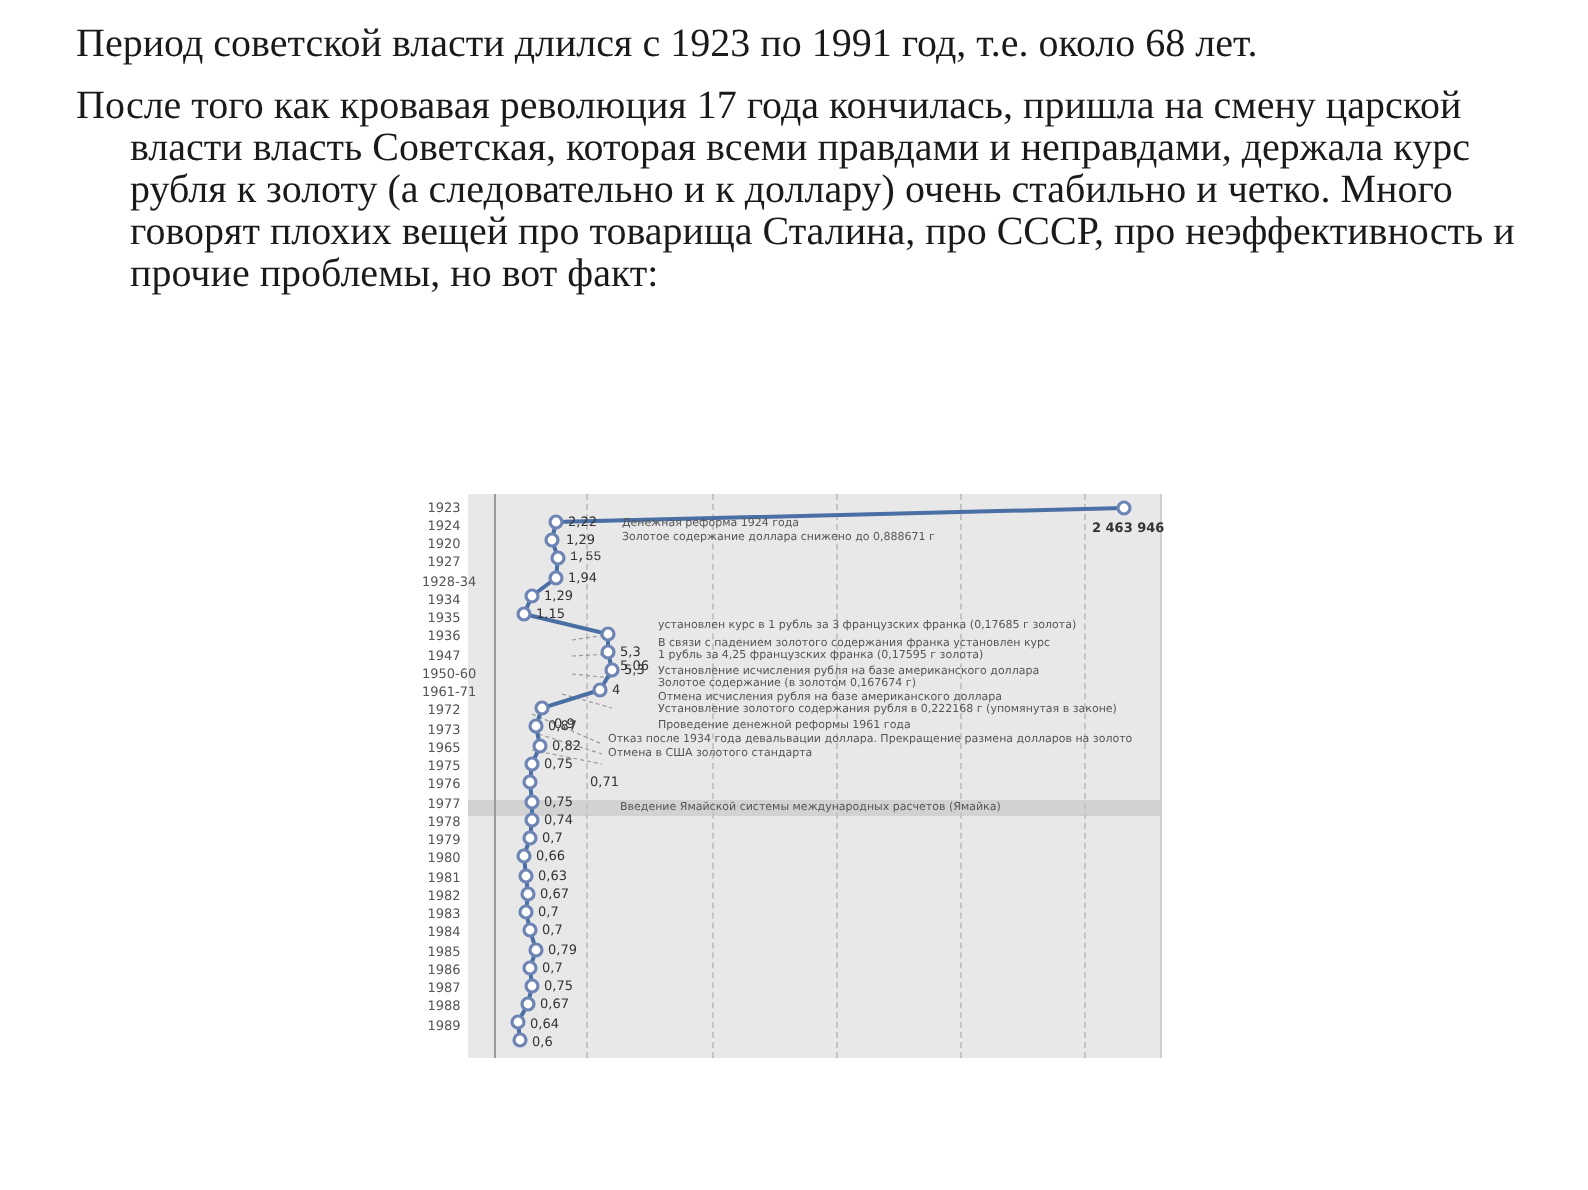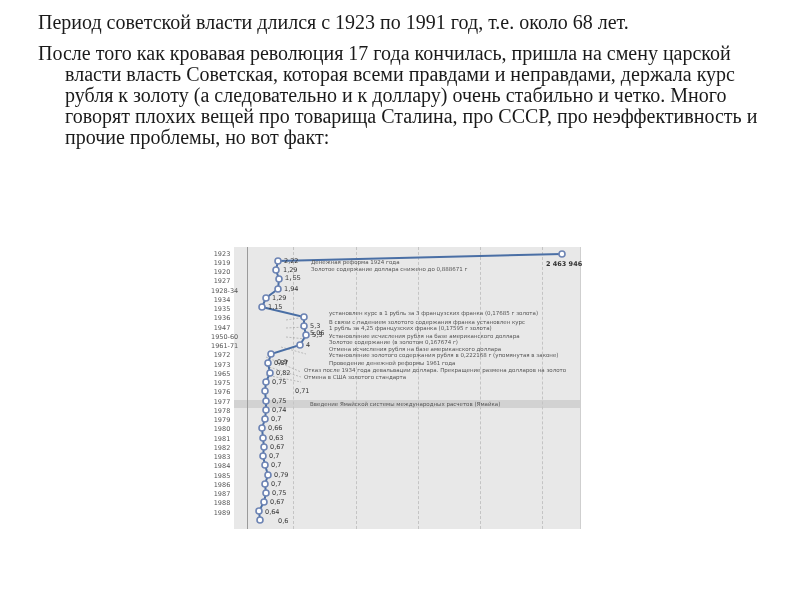--- a/index.html
+++ b/index.html
@@ -46,21 +46,21 @@
   <div class="plot-bg"></div>
   <div class="band" style="top:153px;"></div>
   <div class="axis-line" style="left:61px;"></div>
   <div class="vgrid" style="left:107px;"></div>
   <div class="vgrid" style="left:170px;"></div>
   <div class="vgrid" style="left:232px;"></div>
   <div class="vgrid" style="left:294px;"></div>
   <div class="vgrid" style="left:356px;"></div>
 
   <div class="ylab" style="top:3px">1923</div>
-  <div class="ylab" style="top:12px">1919</div>
+  <div class="ylab" style="top:12px">1924</div>
   <div class="ylab" style="top:21px">1920</div>
   <div class="ylab" style="top:30px">1927</div>
   <div class="ylab" style="top:40px">1928-34</div>
   <div class="ylab" style="top:49px">1934</div>
   <div class="ylab" style="top:58px">1935</div>
   <div class="ylab" style="top:67px">1936</div>
   <div class="ylab" style="top:77px">1947</div>
   <div class="ylab" style="top:86px">1950-60</div>
   <div class="ylab" style="top:95px">1961-71</div>
   <div class="ylab" style="top:104px">1972</div>
@@ -149,21 +149,21 @@
   <div class="vlab" style="left:82px;top:177px;">0,66</div>
   <div class="vlab" style="left:83px;top:187px;">0,63</div>
   <div class="vlab" style="left:84px;top:196px;">0,67</div>
   <div class="vlab" style="left:83px;top:205px;">0,7</div>
   <div class="vlab" style="left:85px;top:214px;">0,7</div>
   <div class="vlab" style="left:88px;top:224px;">0,79</div>
   <div class="vlab" style="left:85px;top:233px;">0,7</div>
   <div class="vlab" style="left:86px;top:242px;">0,75</div>
   <div class="vlab" style="left:84px;top:251px;">0,67</div>
   <div class="vlab" style="left:79px;top:261px;">0,64</div>
-  <div class="vlab" style="left:92px;top:270px;">0,6</div>
+  <div class="vlab" style="left:80px;top:270px;">0,6</div>
 
   <div class="note" style="left:125px;top:12px;">Денежная реформа 1924 года</div>
   <div class="note" style="left:125px;top:19px;">Золотое содержание доллара снижено до 0,888671 г</div>
   <div class="note" style="left:143px;top:63px;">установлен курс в 1 рубль за 3 французских франка (0,17685 г золота)</div>
   <div class="note" style="left:143px;top:72px;">В связи с падением золотого содержания франка установлен курс</div>
   <div class="note" style="left:143px;top:78px;">1 рубль за 4,25 французских франка (0,17595 г золота)</div>
   <div class="note" style="left:143px;top:86px;">Установление исчисления рубля на базе американского доллара</div>
   <div class="note" style="left:143px;top:92px;">Золотое содержание (в золотом 0,167674 г)</div>
   <div class="note" style="left:143px;top:99px;">Отмена исчисления рубля на базе американского доллара</div>
   <div class="note" style="left:143px;top:105px;">Установление золотого содержания рубля в 0,222168 г (упомянутая в законе)</div>

